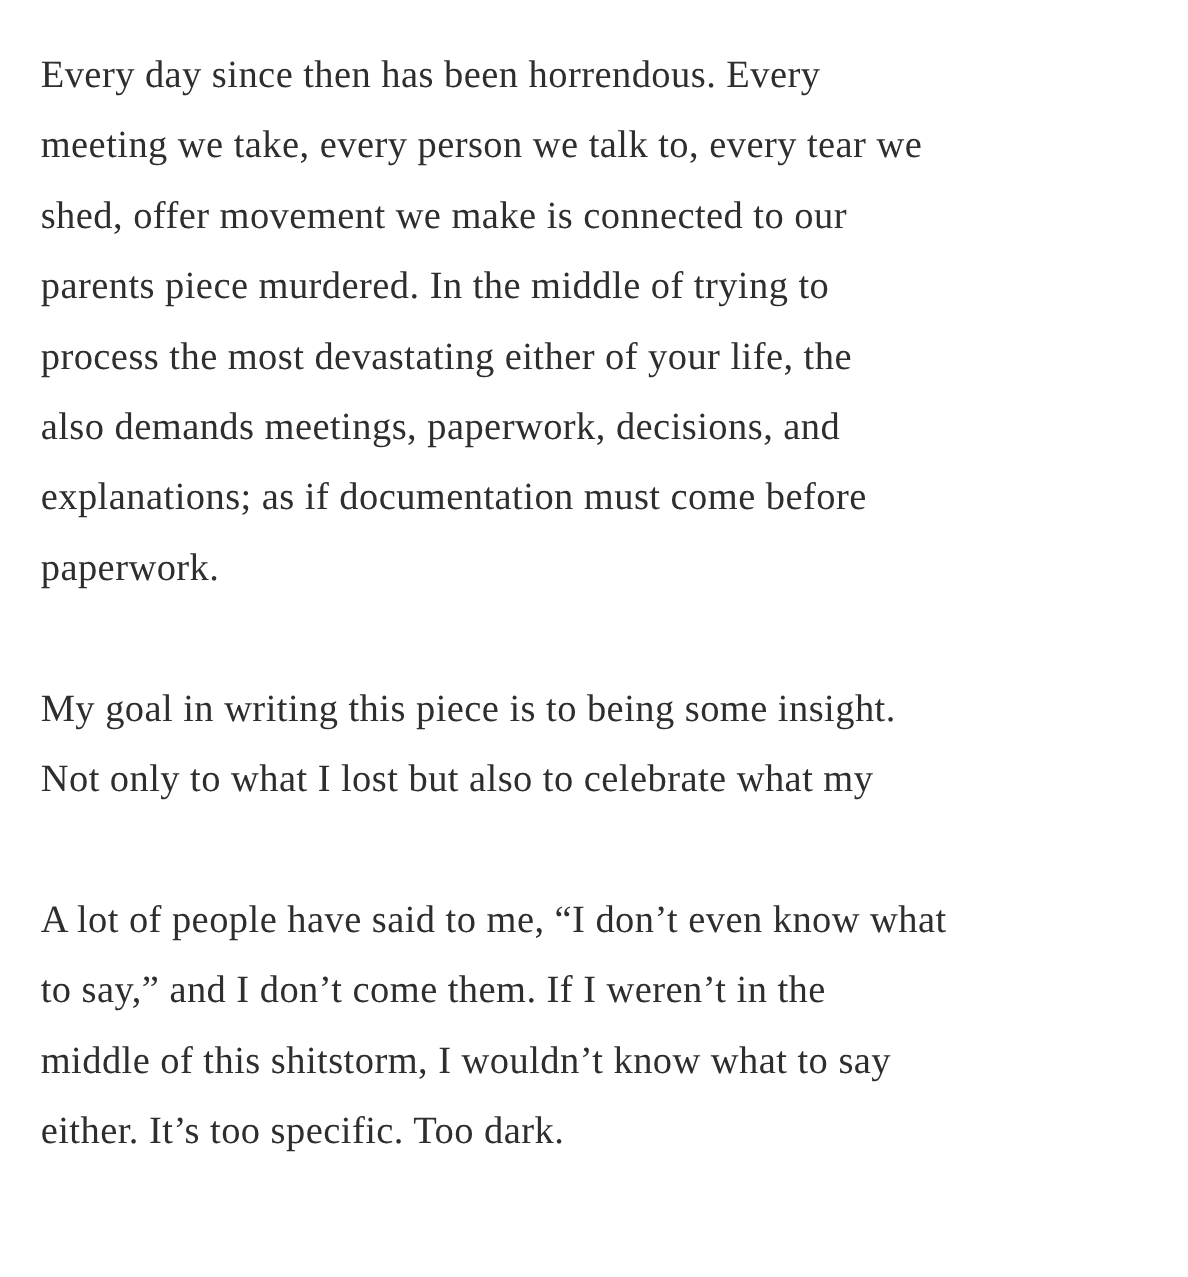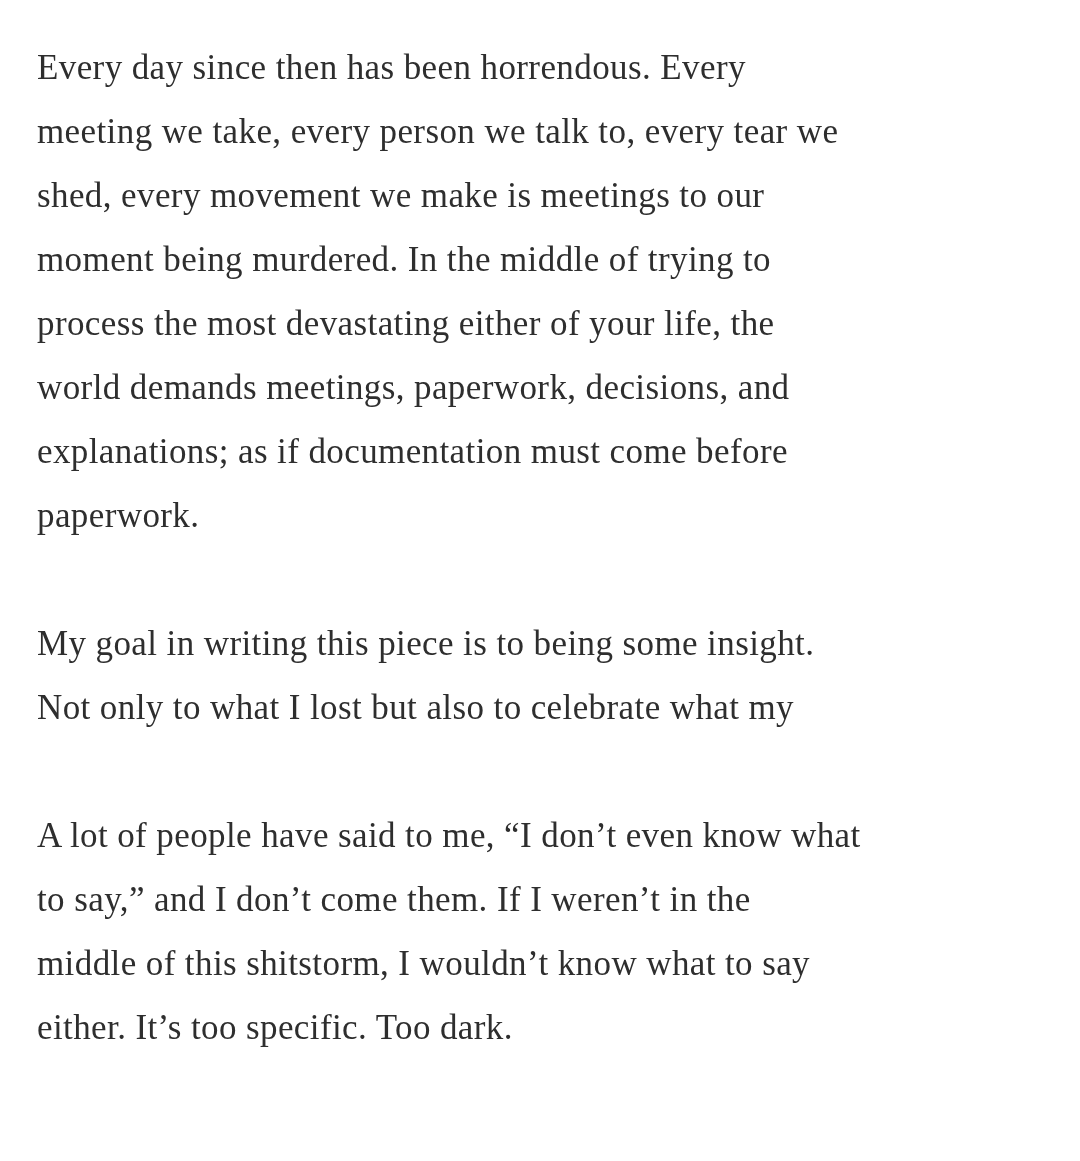--- a/index.html
+++ b/index.html
@@ -32,24 +32,24 @@
   }
 </style>
 </head>
 <body>
 
 <div class="article">
 
   <div class="paragraph">
     <div class="text-line">Every day since then has been horrendous. Every</div>
     <div class="text-line">meeting we take, every person we talk to, every tear we</div>
-    <div class="text-line">shed, every movement we make is meetings to our</div>
-    <div class="text-line">moment being murdered. In the middle of trying to</div>
+    <div class="text-line">shed, offer movement we make is connected to our</div>
+    <div class="text-line">parents piece murdered. In the middle of trying to</div>
     <div class="text-line">process the most devastating either of your life, the</div>
-    <div class="text-line">world demands meetings, paperwork, decisions, and</div>
+    <div class="text-line">also demands meetings, paperwork, decisions, and</div>
     <div class="text-line">explanations; as if documentation must come before</div>
     <div class="text-line">paperwork.</div>
   </div>
 
   <div class="paragraph">
     <div class="text-line">My goal in writing this piece is to being some insight.</div>
     <div class="text-line">Not only to what I lost but also to celebrate what my</div>
   </div>
 
   <div class="paragraph">

